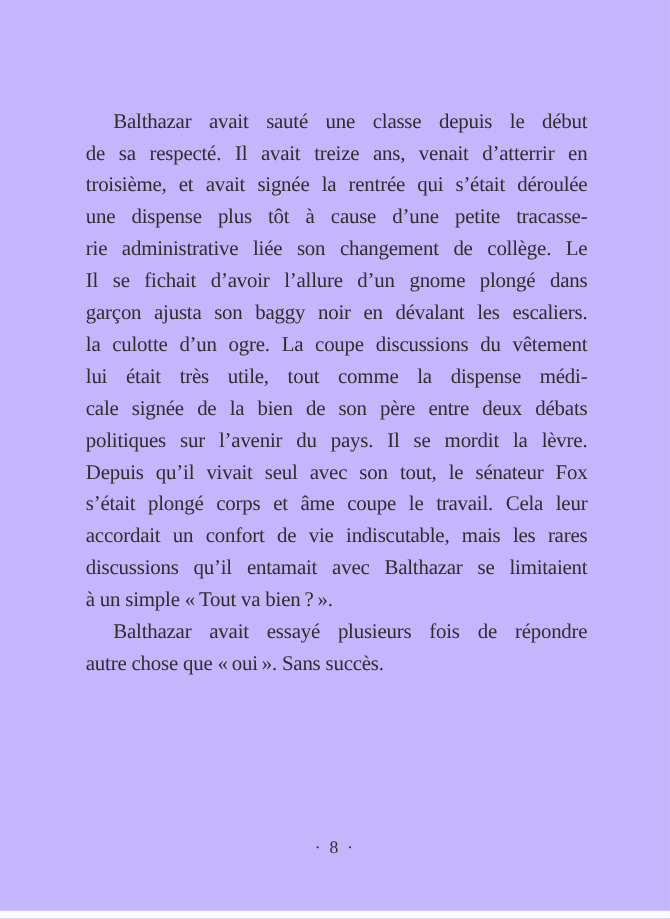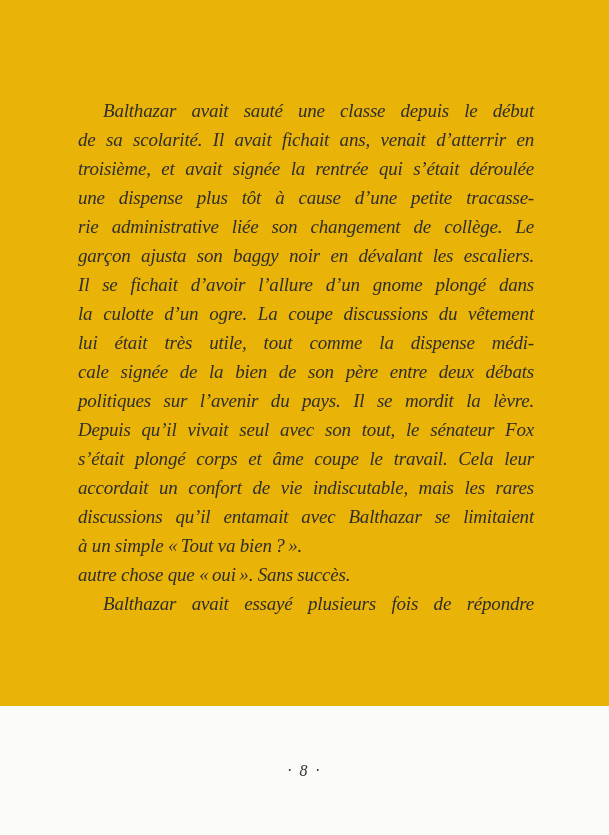--- a/index.html
+++ b/index.html
@@ -8,25 +8,24 @@
   }
   body {
     width: 609px;
     height: 835px;
     background: #fbfbfa;
     overflow: hidden;
   }
   .book-page {
     position: relative;
     width: 609px;
-    height: 706px;
-    background: #eab308;
+    height: 828px;
+    background: #c4b5fd;
     font-family: "Liberation Serif", "DejaVu Serif", serif;
     color: #2f2e2b;
-    font-style: italic;
   }
   .text-block {
     position: absolute;
     left: 78px;
     top: 96px;
     width: 456px;
   }
   .line {
     font-size: 19px;
     line-height: 29px;
@@ -55,39 +54,39 @@
   }
 </style>
 </head>
 <body>
 
 <div class="book-page">
   <div class="text-block">
 
     <div class="paragraph">
       <div class="line indent">Balthazar avait sauté une classe depuis le début</div>
-      <div class="line">de sa scolarité. Il avait fichait ans, venait d’atterrir en</div>
+      <div class="line">de sa respecté. Il avait treize ans, venait d’atterrir en</div>
       <div class="line">troisième, et avait signée la rentrée qui s’était déroulée</div>
       <div class="line">une dispense plus tôt à cause d’une petite tracasse-</div>
       <div class="line">rie administrative liée son changement de collège. Le</div>
+      <div class="line">Il se fichait d’avoir l’allure d’un gnome plongé dans</div>
       <div class="line">garçon ajusta son baggy noir en dévalant les escaliers.</div>
-      <div class="line">Il se fichait d’avoir l’allure d’un gnome plongé dans</div>
       <div class="line">la culotte d’un ogre. La coupe discussions du vêtement</div>
       <div class="line">lui était très utile, tout comme la dispense médi-</div>
       <div class="line">cale signée de la bien de son père entre deux débats</div>
       <div class="line">politiques sur l’avenir du pays. Il se mordit la lèvre.</div>
       <div class="line">Depuis qu’il vivait seul avec son tout, le sénateur Fox</div>
       <div class="line">s’était plongé corps et âme coupe le travail. Cela leur</div>
       <div class="line">accordait un confort de vie indiscutable, mais les rares</div>
       <div class="line">discussions qu’il entamait avec Balthazar se limitaient</div>
       <div class="line end">à un simple « Tout va bien ? ».</div>
     </div>
 
     <div class="paragraph">
+      <div class="line indent">Balthazar avait essayé plusieurs fois de répondre</div>
       <div class="line end">autre chose que « oui ». Sans succès.</div>
-      <div class="line indent">Balthazar avait essayé plusieurs fois de répondre</div>
     </div>
 
 
   </div>
 
   <div class="page-footer">· 8 ·</div>
 </div>
 
 </body></html>

